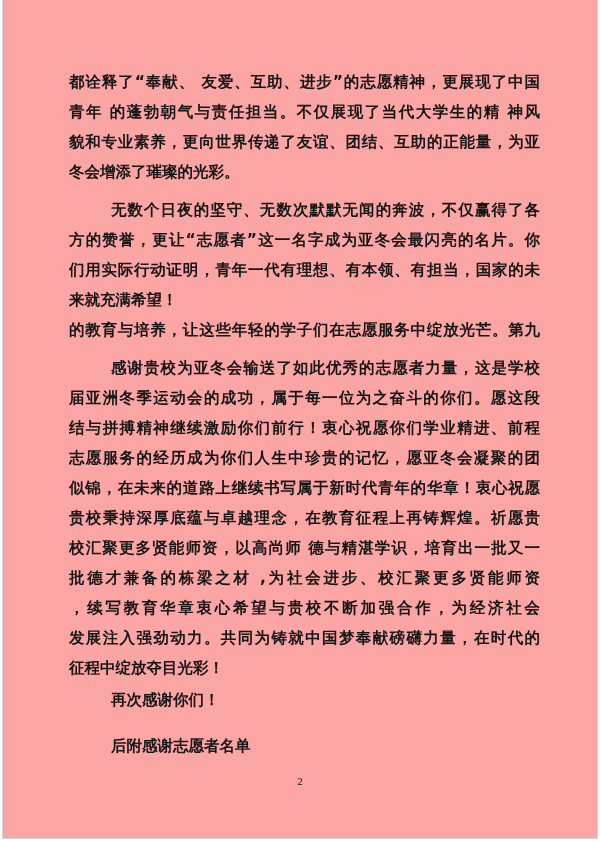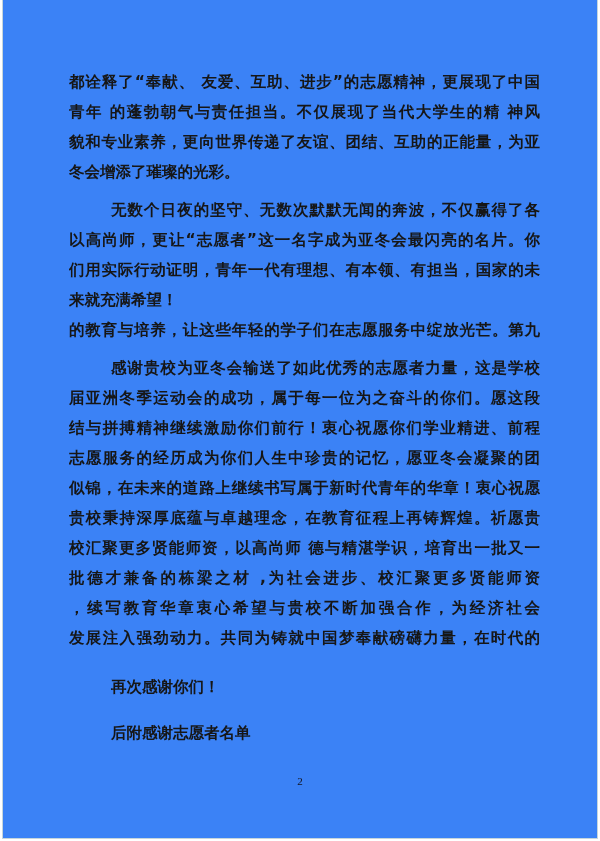--- a/index.html
+++ b/index.html
@@ -11,21 +11,21 @@
     overflow: hidden;
   }
   .page-edge {
     position: absolute;
     left: 2px;
     right: 2px;
     top: 0;
     bottom: 2px;
     border: 1px solid #c6d6dc;
     border-top: none;
-    background: #3b82f6;
+    background: #fca5a5;
     padding-left: 26px;
   }
   .text-block {
     position: absolute;
     left: 66px;
     top: 67px;
     width: 471px;
     font-family: "DejaVu Sans", sans-serif;
     font-weight: 700;
     font-size: 15.5px;
@@ -45,21 +45,21 @@
   }
   
   .end {
     text-align: left;
     text-align-last: left;
   }
   
   .ind { text-indent: 42px; }
   
   .p6 { margin-top: 8px; }
-  .p3 { margin-top: 19px; }
+  .p3 { margin-top: 2px; }
   .p2 { margin-top: 16px; }
   .page-num {
     position: absolute;
     left: 0;
     right: 0;
     top: 775px;
     text-align: center;
     font-family: "Liberation Serif", serif;
     font-size: 11px;
     color: #14141e;
@@ -70,35 +70,36 @@
 
 <div class="page-edge">
 
   <div class="text-block">
     <div class="line j">都诠释了“奉献、 友爱、互助、进步”的志愿精神，更展现了中国</div>
     <div class="line j">青年 的蓬勃朝气与责任担当。不仅展现了当代大学生的精 神风</div>
     <div class="line j">貌和专业素养，更向世界传递了友谊、团结、互助的正能量，为亚</div>
     <div class="line end">冬会增添了璀璨的光彩。</div>
 
     <div class="line j ind p6">无数个日夜的坚守、无数次默默无闻的奔波，不仅赢得了各</div>
-    <div class="line j">以高尚师，更让“志愿者”这一名字成为亚冬会最闪亮的名片。你</div>
+    <div class="line j">方的赞誉，更让“志愿者”这一名字成为亚冬会最闪亮的名片。你</div>
     <div class="line j">们用实际行动证明，青年一代有理想、有本领、有担当，国家的未</div>
     <div class="line end">来就充满希望！</div>
 
     <div class="line j">的教育与培养，让这些年轻的学子们在志愿服务中绽放光芒。第九</div>
     <div class="line j ind p6">感谢贵校为亚冬会输送了如此优秀的志愿者力量，这是学校</div>
     <div class="line j">届亚洲冬季运动会的成功，属于每一位为之奋斗的你们。愿这段</div>
     <div class="line j">结与拼搏精神继续激励你们前行！衷心祝愿你们学业精进、前程</div>
     <div class="line j">志愿服务的经历成为你们人生中珍贵的记忆，愿亚冬会凝聚的团</div>
     <div class="line j">似锦，在未来的道路上继续书写属于新时代青年的华章！衷心祝愿</div>
     <div class="line j">贵校秉持深厚底蕴与卓越理念，在教育征程上再铸辉煌。祈愿贵</div>
     <div class="line j">校汇聚更多贤能师资，以高尚师 德与精湛学识，培育出一批又一</div>
     <div class="line j">批德才兼备的栋梁之材 ,为社会进步、校汇聚更多贤能师资</div>
     <div class="line j">，续写教育华章衷心希望与贵校不断加强合作，为经济社会</div>
     <div class="line j">发展注入强劲动力。共同为铸就中国梦奉献磅礴力量，在时代的</div>
+    <div class="line end">征程中绽放夺目光彩！</div>
 
     <div class="line end ind p3">再次感谢你们！</div>
     <div class="line end ind p2">后附感谢志愿者名单</div>
   </div>
 
   <div class="page-num">2</div>
 
 </div>
 
 </body></html>

